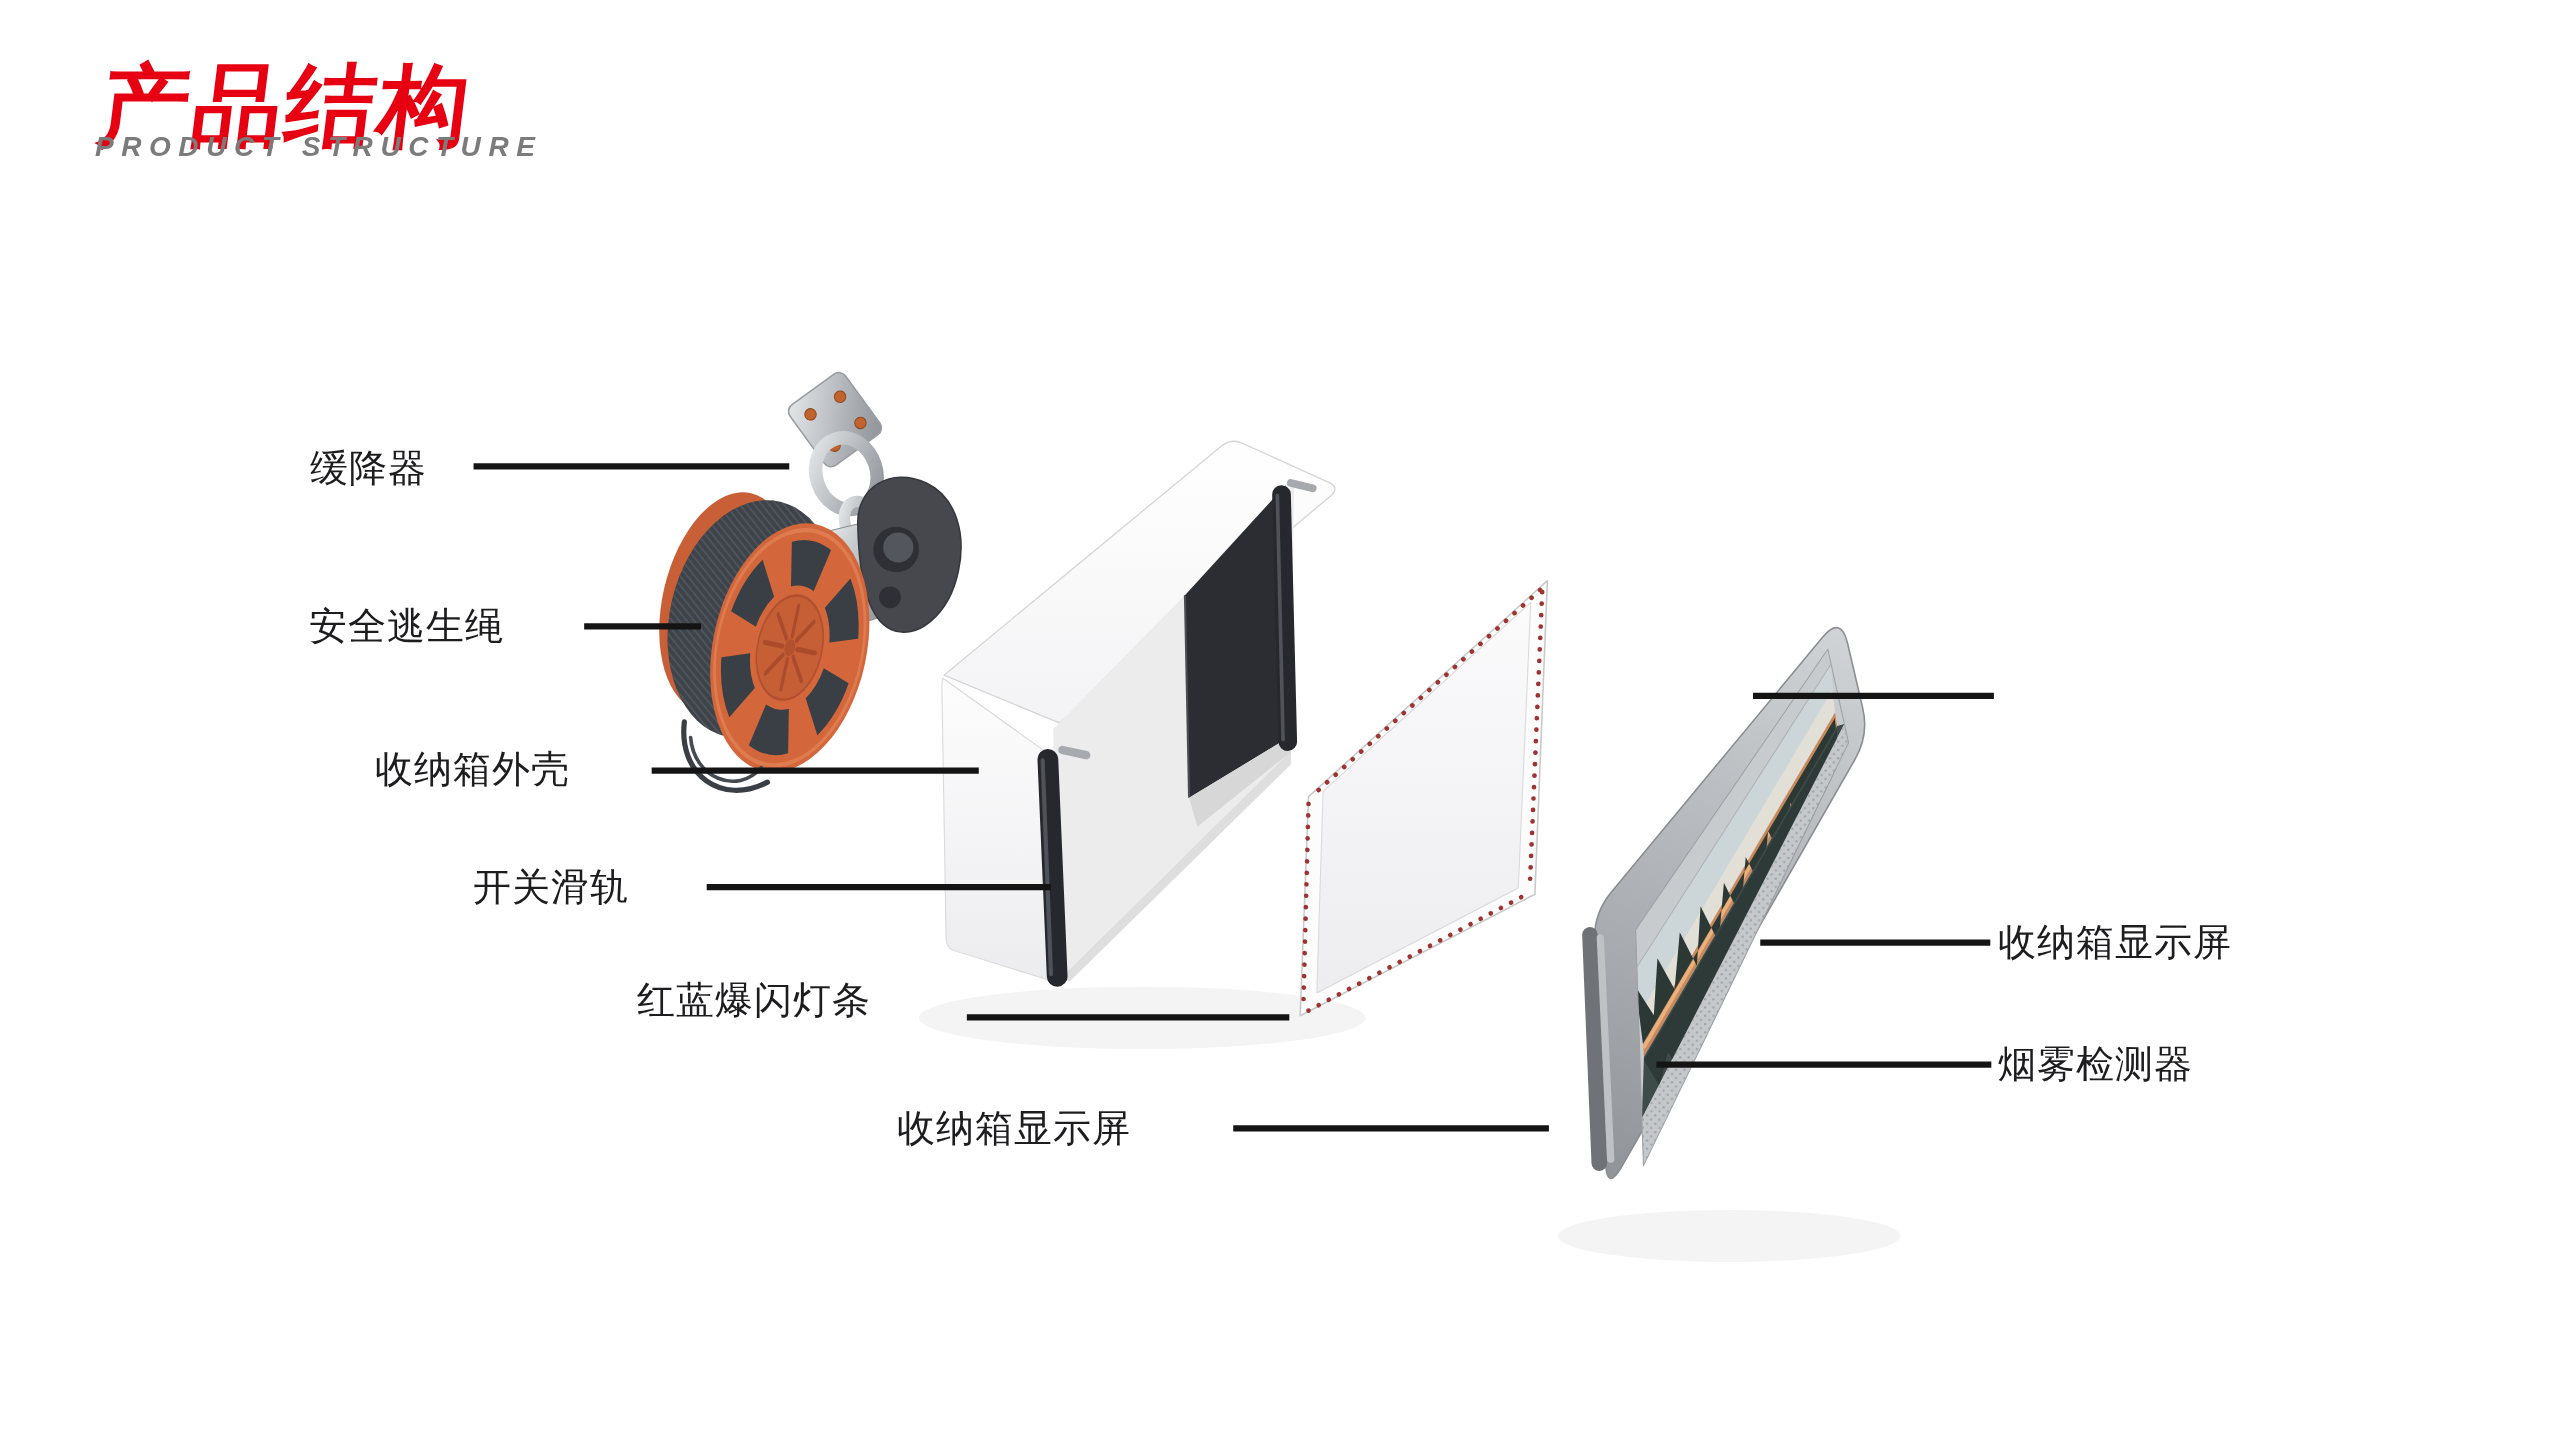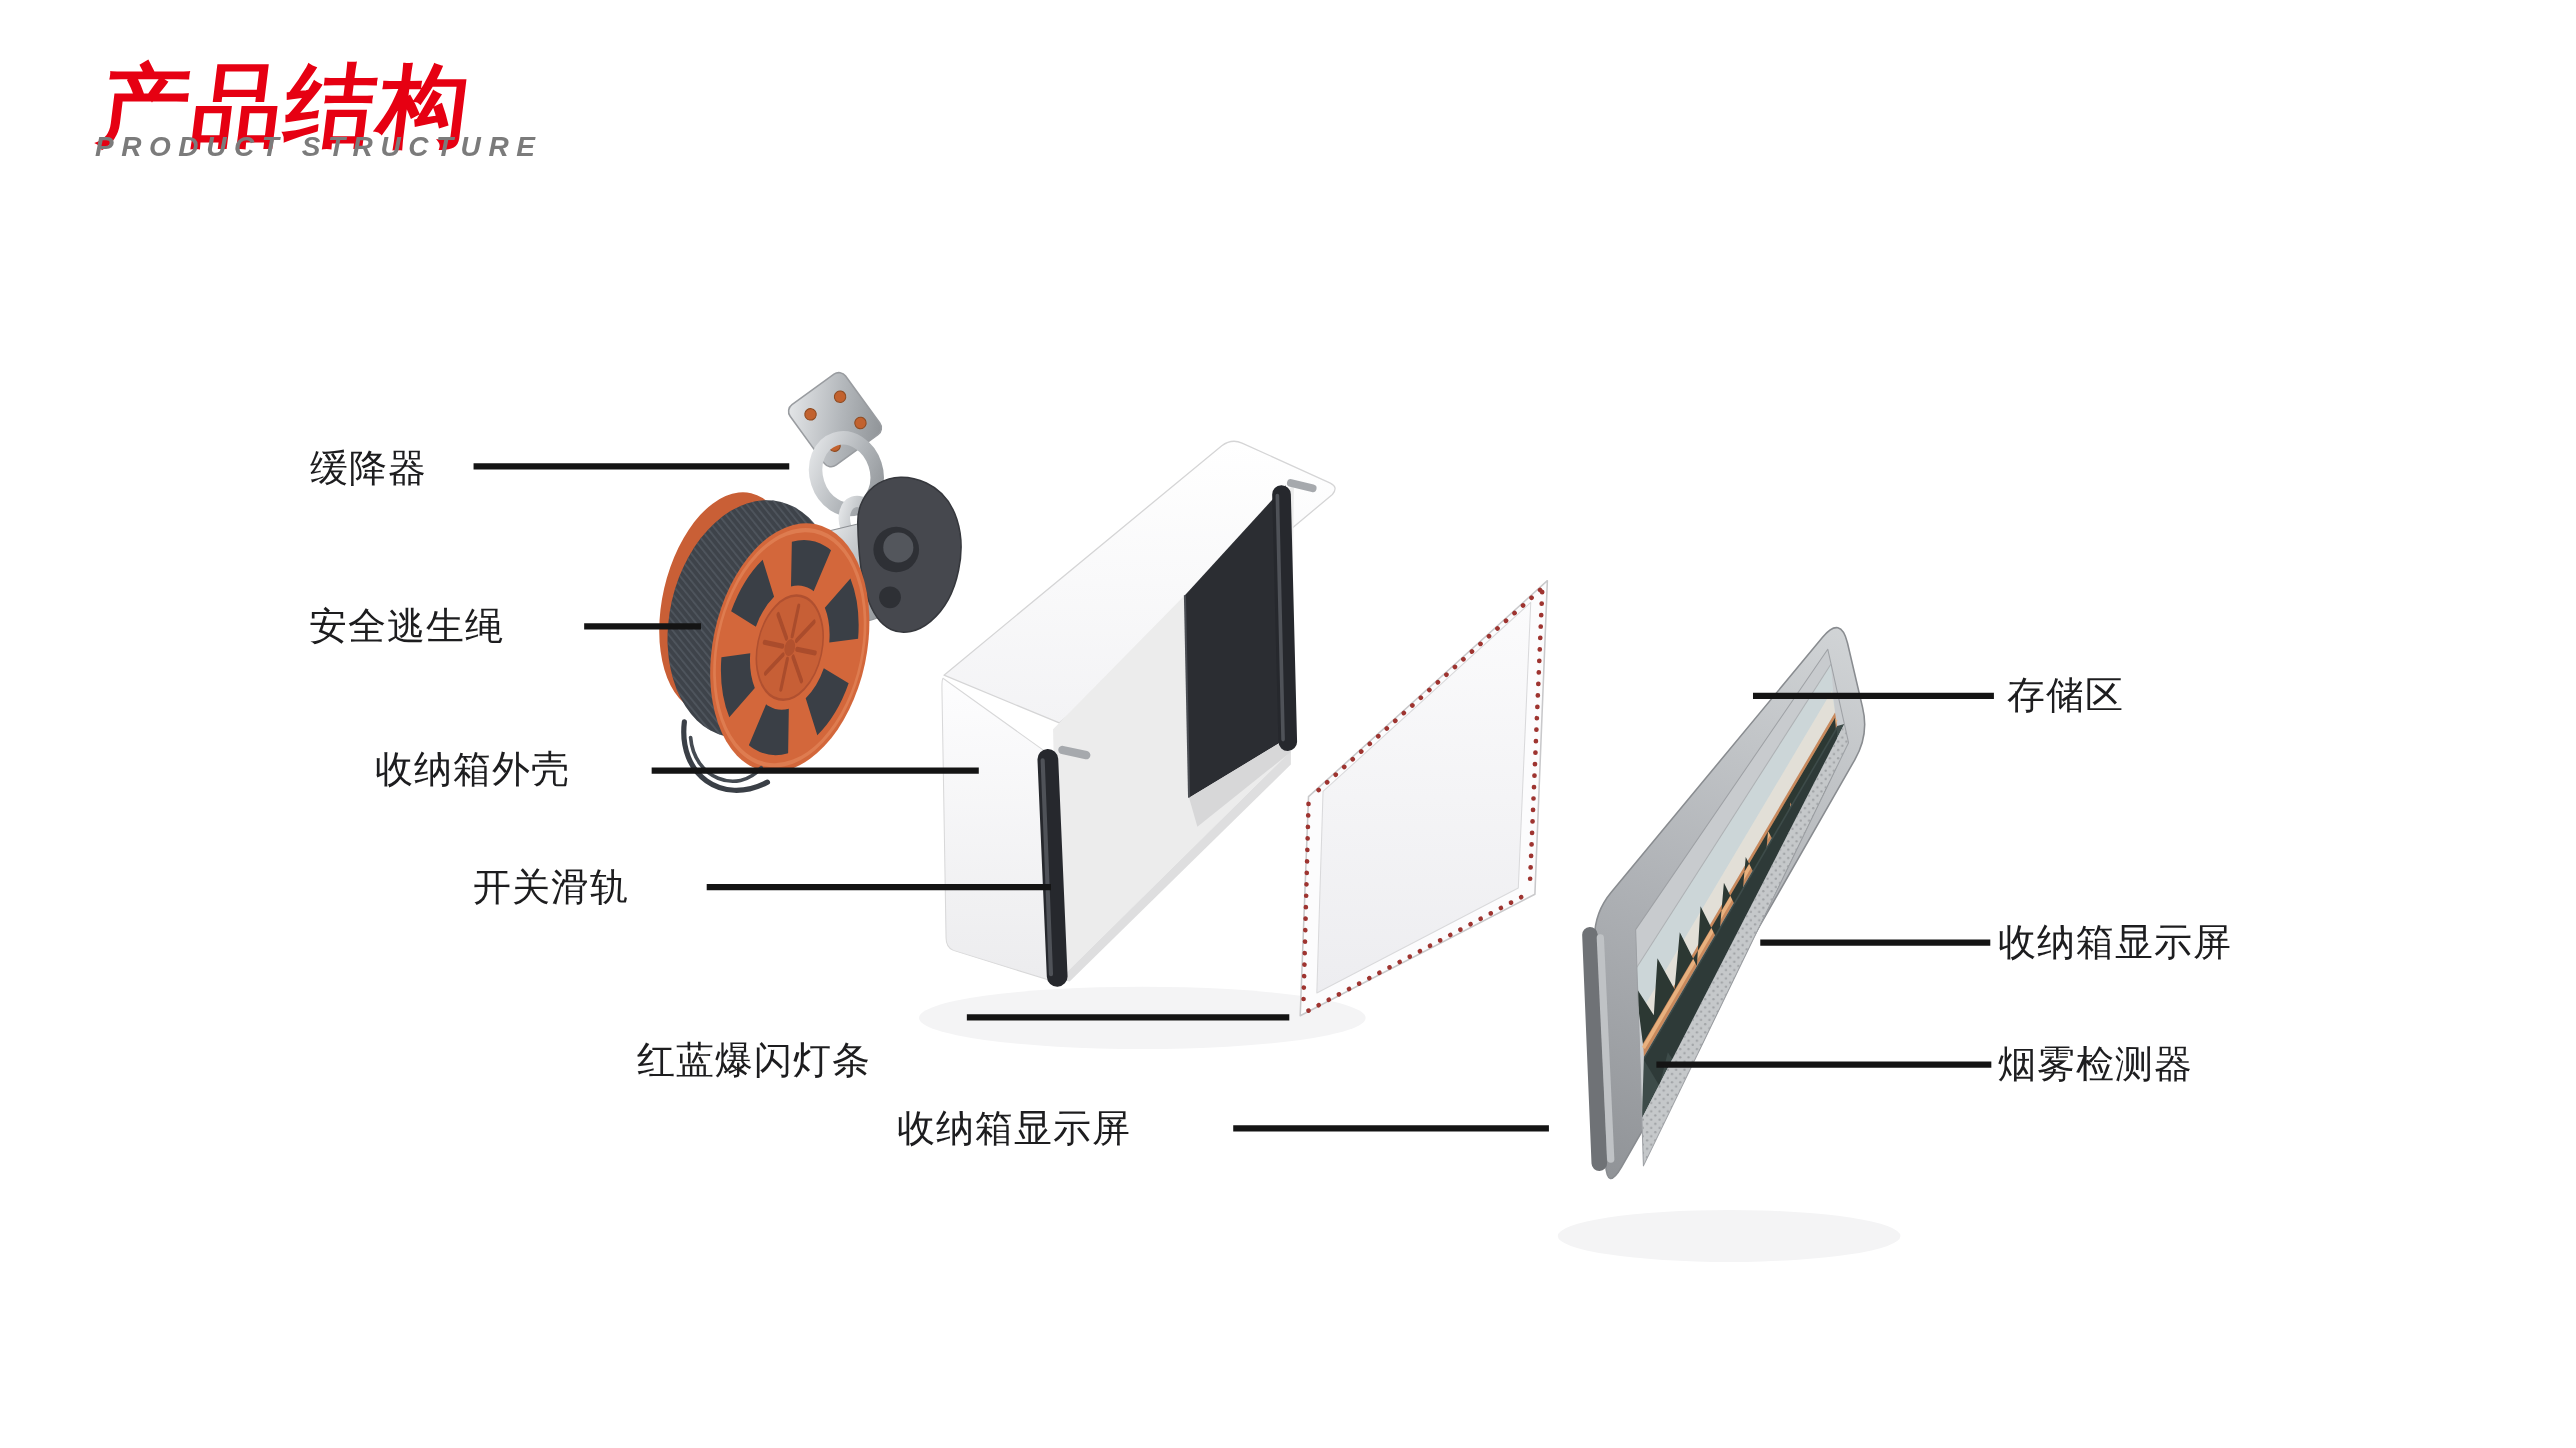--- a/index.html
+++ b/index.html
@@ -9,21 +9,21 @@
             color:#e60012;letter-spacing:3.1px;transform:skewX(-7deg);transform-origin:left bottom;
             white-space:nowrap;}
   .title-en{position:absolute;left:95px;top:131px;font-size:28px;font-weight:700;font-style:italic;
             color:#7b7b7b;letter-spacing:0.27em;white-space:nowrap;}
   .lbl{position:absolute;font-size:38px;font-weight:500;color:#1d1d1f;line-height:1;
        white-space:nowrap;transform:translateY(-50%);letter-spacing:1px;}
   .lbl-descender{left:310px;top:468px;}
   .lbl-rope{left:309px;top:626px;}
   .lbl-shell{left:375px;top:769px;}
   .lbl-rail{left:473px;top:887px;}
-  .lbl-strobe{left:637px;top:1060px;}
+  .lbl-strobe{left:637px;top:1000px;}
   .lbl-screen{left:897px;top:1128px;}
   .lbl-gps{left:2007px;top:695px;line-height:65px;}
   .lbl-siren{left:1998px;top:942px;}
   .lbl-smoke{left:1998px;top:1064px;}
   svg.art{position:absolute;left:0;top:0;}
 </style>
 </head>
 <body>
 
 <svg class="art" width="2576" height="1449" viewBox="0 0 4961 2790">
@@ -181,17 +181,16 @@
 <div class="title-cn">产品结构</div>
 <div class="title-en">PRODUCT STRUCTURE</div>
 
 <div class="lbl lbl-descender">缓降器</div>
 <div class="lbl lbl-rope">安全逃生绳</div>
 <div class="lbl lbl-shell">收纳箱外壳</div>
 <div class="lbl lbl-rail">开关滑轨</div>
 <div class="lbl lbl-strobe">红蓝爆闪灯条</div>
 <div class="lbl lbl-screen">收纳箱显示屏</div>
 <div class="lbl lbl-gps">
-  <div>存储区</div>
 </div>
 <div class="lbl lbl-siren">收纳箱显示屏</div>
 <div class="lbl lbl-smoke">烟雾检测器</div>
 
 
 </body></html>

